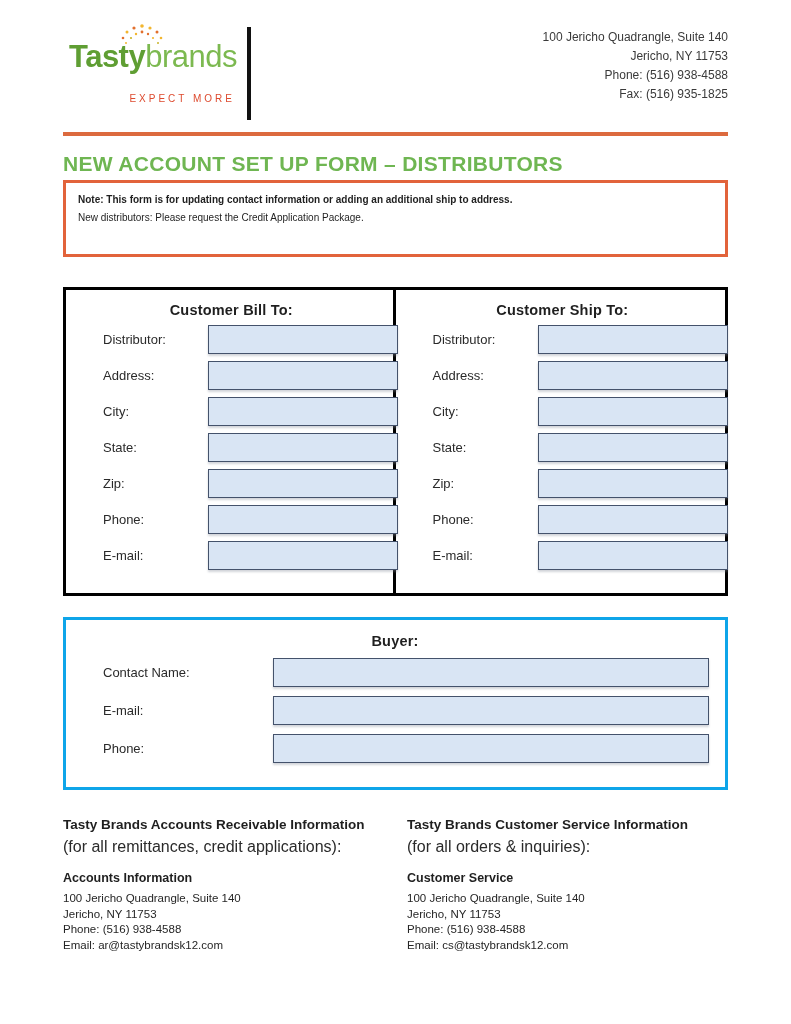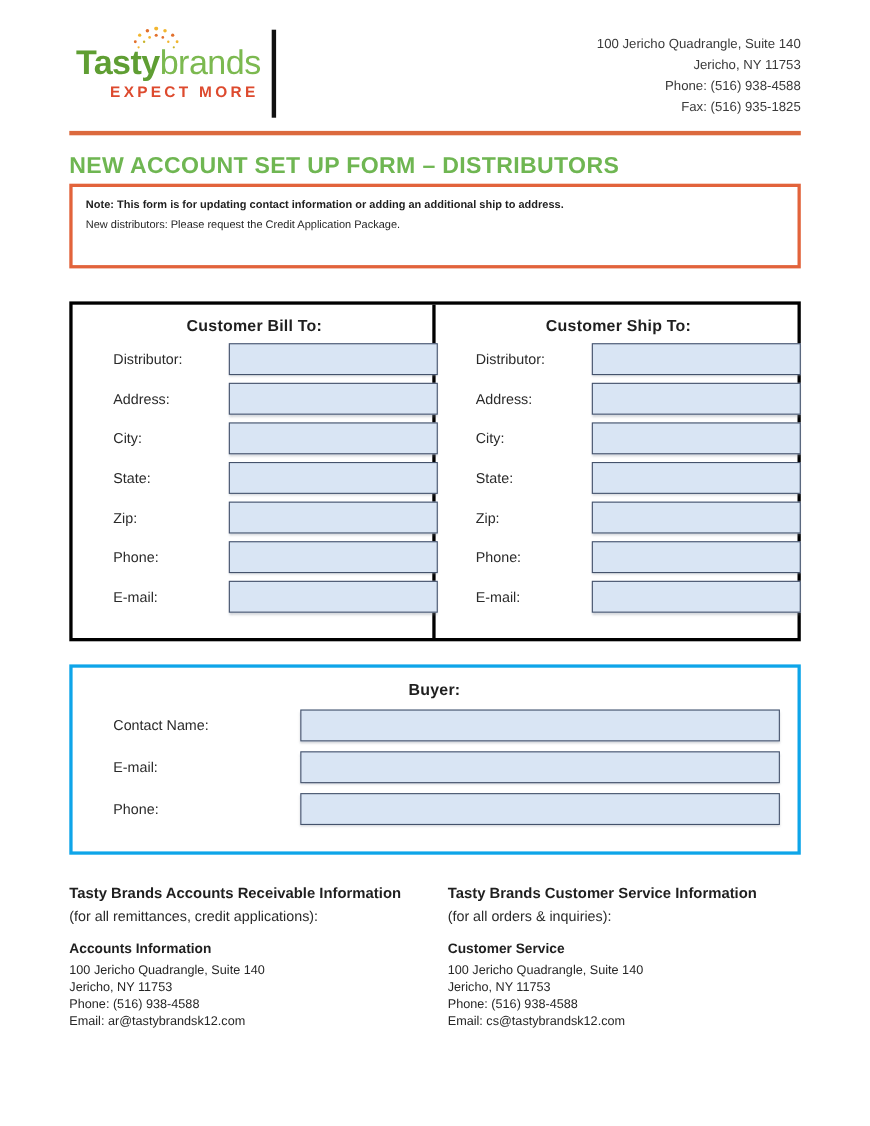--- a/index.html
+++ b/index.html
@@ -11,33 +11,33 @@
   }
   .page {
     position: relative;
     width: 791px;
     height: 1024px;
     background: #ffffff;
     padding: 25px 63px 0 63px;
   }
 
   
-  .header { display: flex; justify-content: space-between; align-items: flex-end; gap: 36px; }
+  .header { display: flex; justify-content: space-between; align-items: flex-start; gap: 36px; }
   .logo-wrap { display: flex; align-items: stretch; padding-top: 2px; }
   .logo { position: relative; padding: 14px 6px 16px 6px; }
   .logo-text { font-size: 31px; line-height: 1; white-space: nowrap; letter-spacing: -0.5px; }
   .logo-tasty  { font-weight: bold; color: #5f9e33; }
   .logo-brands { font-weight: normal; color: #7cb950; }
   .logo-tagline {
     text-align: right;
-    font-size: 14px;
-    font-weight: bold;
+    font-size: 10px;
+    font-weight: normal;
     letter-spacing: 3px;
     color: #dd4a2e;
-    margin-top: 3px;
+    margin-top: 21px;
     padding-right: 2px;
   }
   .sunburst { position: absolute; top: -3px; left: 58px; }
   .logo-bar { width: 4px; background: #111; margin-left: 4px; }
 
   .address-block {
     text-align: right;
     font-size: 12px;
     line-height: 19px;
     color: #3a3a3a;
@@ -94,21 +94,21 @@
     padding: 13px 16px 24px 15px;
   }
   .buyer-box .field-row { margin-top: 9px; gap: 48px; }
   .buyer-box .field-label { flex: 0 0 122px; }
 
   
   .footer { display: flex; margin-top: 27px; }
   .footer-col { flex: 0 0 344px; }
   .footer-col + .footer-col { flex: 1; }
   .footer-heading { font-size: 13.5px; font-weight: bold; margin-bottom: 6px; }
-  .footer-sub { font-size: 13px; color: #2a2a2a; margin-bottom: 15px; }
+  .footer-sub { font-size: 16px; color: #2a2a2a; margin-bottom: 15px; }
   .footer-dept { font-size: 12.5px; font-weight: bold; margin-bottom: 6px; }
   .footer-line { font-size: 11.5px; line-height: 15.5px; color: #262626; }
 </style>
 </head>
 <body>
 
 <div class="page">
 
   <div class="header">
     <div class="logo-wrap">

